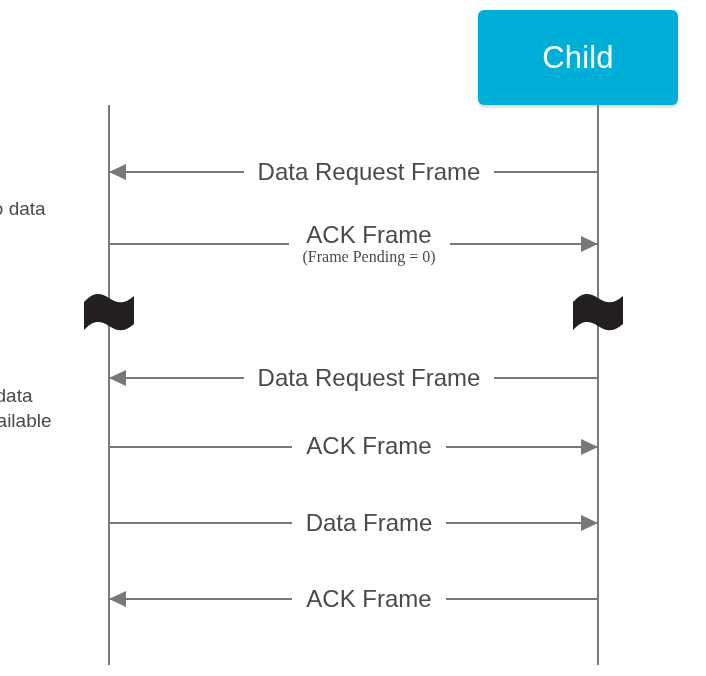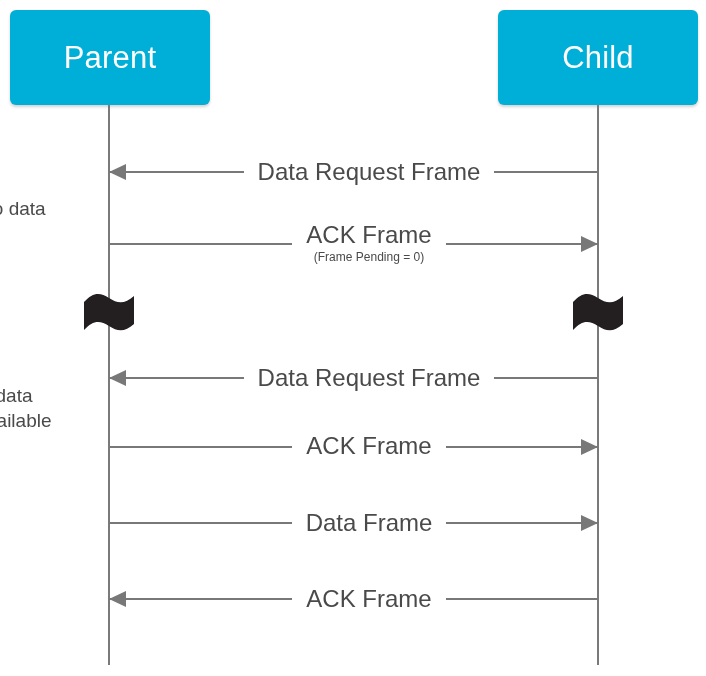--- a/index.html
+++ b/index.html
@@ -33,21 +33,21 @@
   }
   .participant-label {
     color: #ffffff;
     font-size: 31px;
     font-weight: normal;
     letter-spacing: 0.2px;
     line-height: 1;
     font-family: "Liberation Sans", sans-serif;
   }
   #box-parent { left: 10px; top: 10px; }
-  #box-child  { left: 498px; top: 10px; }
+  #box-child  { left: 478px; top: 10px; }
 
   
   .lifeline {
     position: absolute;
     width: 2px;
     top: 105px;
     height: 560px;
     background: #7a7a7a;
   }
   #lifeline-parent { left: 108px; }
@@ -104,25 +104,25 @@
   }
   .msg-title {
     color: #4a4a4a;
     font-size: 24px;
     line-height: 28px;
     white-space: nowrap;
     font-family: "Liberation Sans", sans-serif;
   }
   .msg-sub {
     color: #4a4a4a;
-    font-size: 12px;
+    font-size: 16px;
     line-height: 18px;
     white-space: nowrap;
     margin-top: -1px;
-    font-family: Liberation Sans, sans-serif;
+    font-family: Liberation Serif, serif;
   }
   
   .msg-textbox.has-sub {
     transform: translateY(-52%);
   }
 
   
   .side-note {
     position: absolute;
     right: 612px;  
@@ -140,23 +140,20 @@
     width: 52px;
     height: 40px;
   }
   .break-flag svg { display: block; }
 </style>
 </head>
 <body>
 
 <div id="diagram-root">
 
-  <div class="participant-box" id="box-parent">
-    <span class="participant-label">Parent</span>
-  </div>
 
   <div class="participant-box" id="box-child">
     <span class="participant-label">Child</span>
   </div>
 
   <div class="lifeline" id="lifeline-parent"></div>
   <div class="lifeline" id="lifeline-child"></div>
 
   <div class="side-note" style="top:196px;">
     <span>no data</span>

